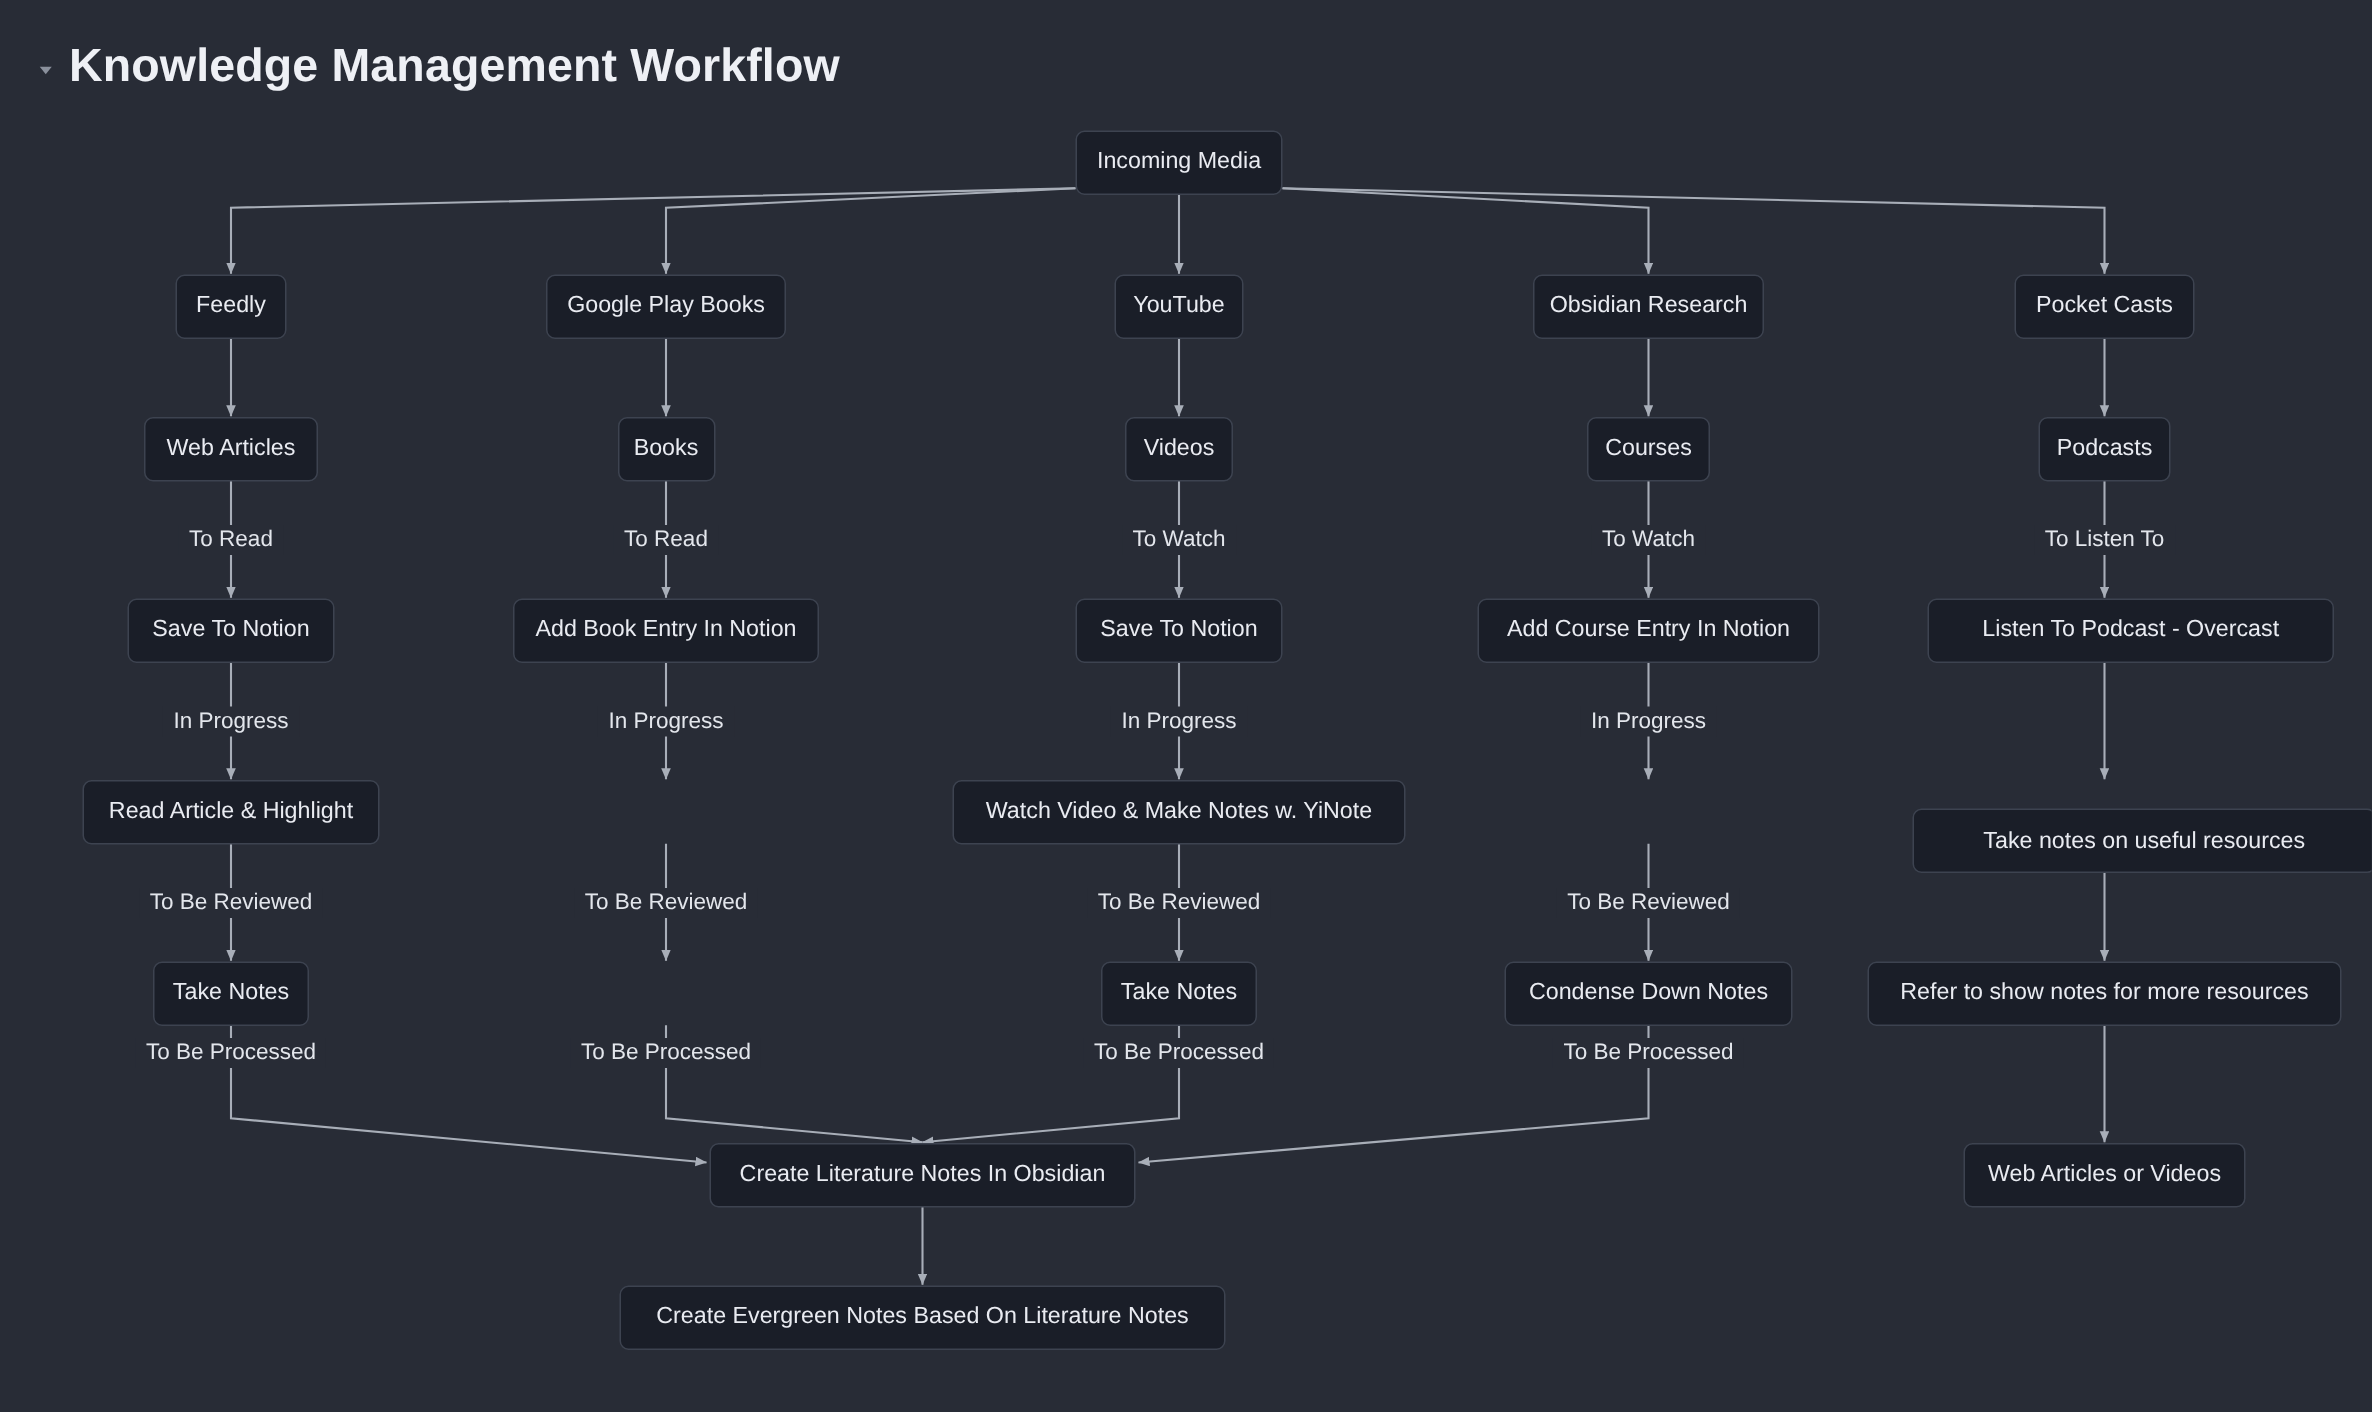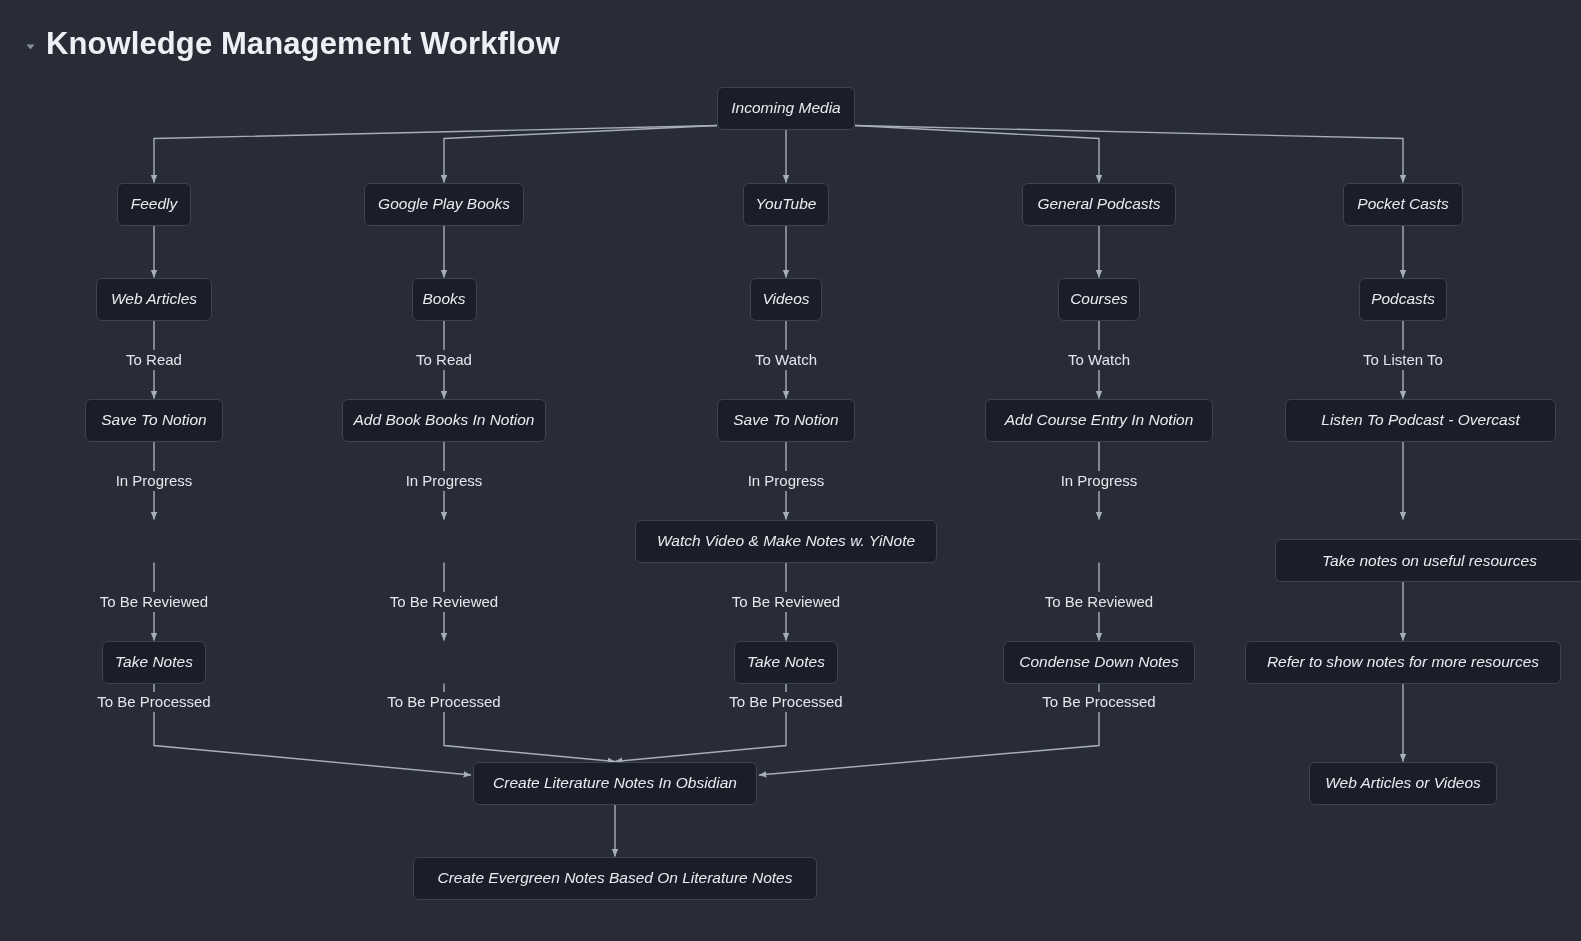--- a/index.html
+++ b/index.html
@@ -76,21 +76,20 @@
     display: flex;
     align-items: center;
     justify-content: center;
     padding: 0 14px;
     font-size: 15.5px;
     color: #e9ebf1;
     white-space: nowrap;
     z-index: 3;
     cursor: default;
     line-height: 1;
-    font-style: italic;
   }
   .node.root { font-size: 15.5px; }
   .edge-label {
     position: absolute;
     z-index: 4;
     background: #282c36;
     color: #e3e6ec;
     font-size: 15px;
     padding: 1px 7px;
     white-space: nowrap;
@@ -161,21 +160,21 @@
       <div class="node" style="left: 117px; top: 182.5px; width: 74px;">
         <span>Feedly</span>
       </div>
       <div class="node" style="left: 364px; top: 182.5px; width: 160px;">
         <span>Google Play Books</span>
       </div>
       <div class="node" style="left: 743px; top: 182.5px; width: 86px;">
         <span>YouTube</span>
       </div>
       <div class="node" style="left: 1022px; top: 182.5px; width: 154px;">
-        <span>General Podcasts</span>
+        <span>Obsidian Research</span>
       </div>
       <div class="node" style="left: 1343px; top: 182.5px; width: 120px;">
         <span>Pocket Casts</span>
       </div>
       <div class="node" style="left: 96px; top: 277.5px; width: 116px;">
         <span>Web Articles</span>
       </div>
       <div class="node" style="left: 411.5px; top: 277.5px; width: 65px;">
         <span>Books</span>
       </div>
@@ -185,30 +184,33 @@
       <div class="node" style="left: 1058px; top: 277.5px; width: 82px;">
         <span>Courses</span>
       </div>
       <div class="node" style="left: 1359px; top: 277.5px; width: 88px;">
         <span>Podcasts</span>
       </div>
       <div class="node" style="left: 85px; top: 398.5px; width: 138px;">
         <span>Save To Notion</span>
       </div>
       <div class="node" style="left: 342px; top: 398.5px; width: 204px;">
-        <span>Add Book Books In Notion</span>
+        <span>Add Book Entry In Notion</span>
       </div>
       <div class="node" style="left: 717px; top: 398.5px; width: 138px;">
         <span>Save To Notion</span>
       </div>
       <div class="node" style="left: 985px; top: 398.5px; width: 228px;">
         <span>Add Course Entry In Notion</span>
       </div>
       <div class="node" style="left: 1285px; top: 398.5px; width: 271px;">
         <span>Listen To Podcast - Overcast</span>
+      </div>
+      <div class="node" style="left: 55px; top: 519.5px; width: 198px;">
+        <span>Read Article &amp; Highlight</span>
       </div>
       <div class="node" style="left: 635px; top: 519.5px; width: 302px;">
         <span>Watch Video &amp; Make Notes w. YiNote</span>
       </div>
       <div class="node" style="left: 1275px; top: 539px; width: 309px;">
         <span>Take notes on useful resources</span>
       </div>
       <div class="node" style="left: 102px; top: 640.5px; width: 104px;">
         <span>Take Notes</span>
       </div>

